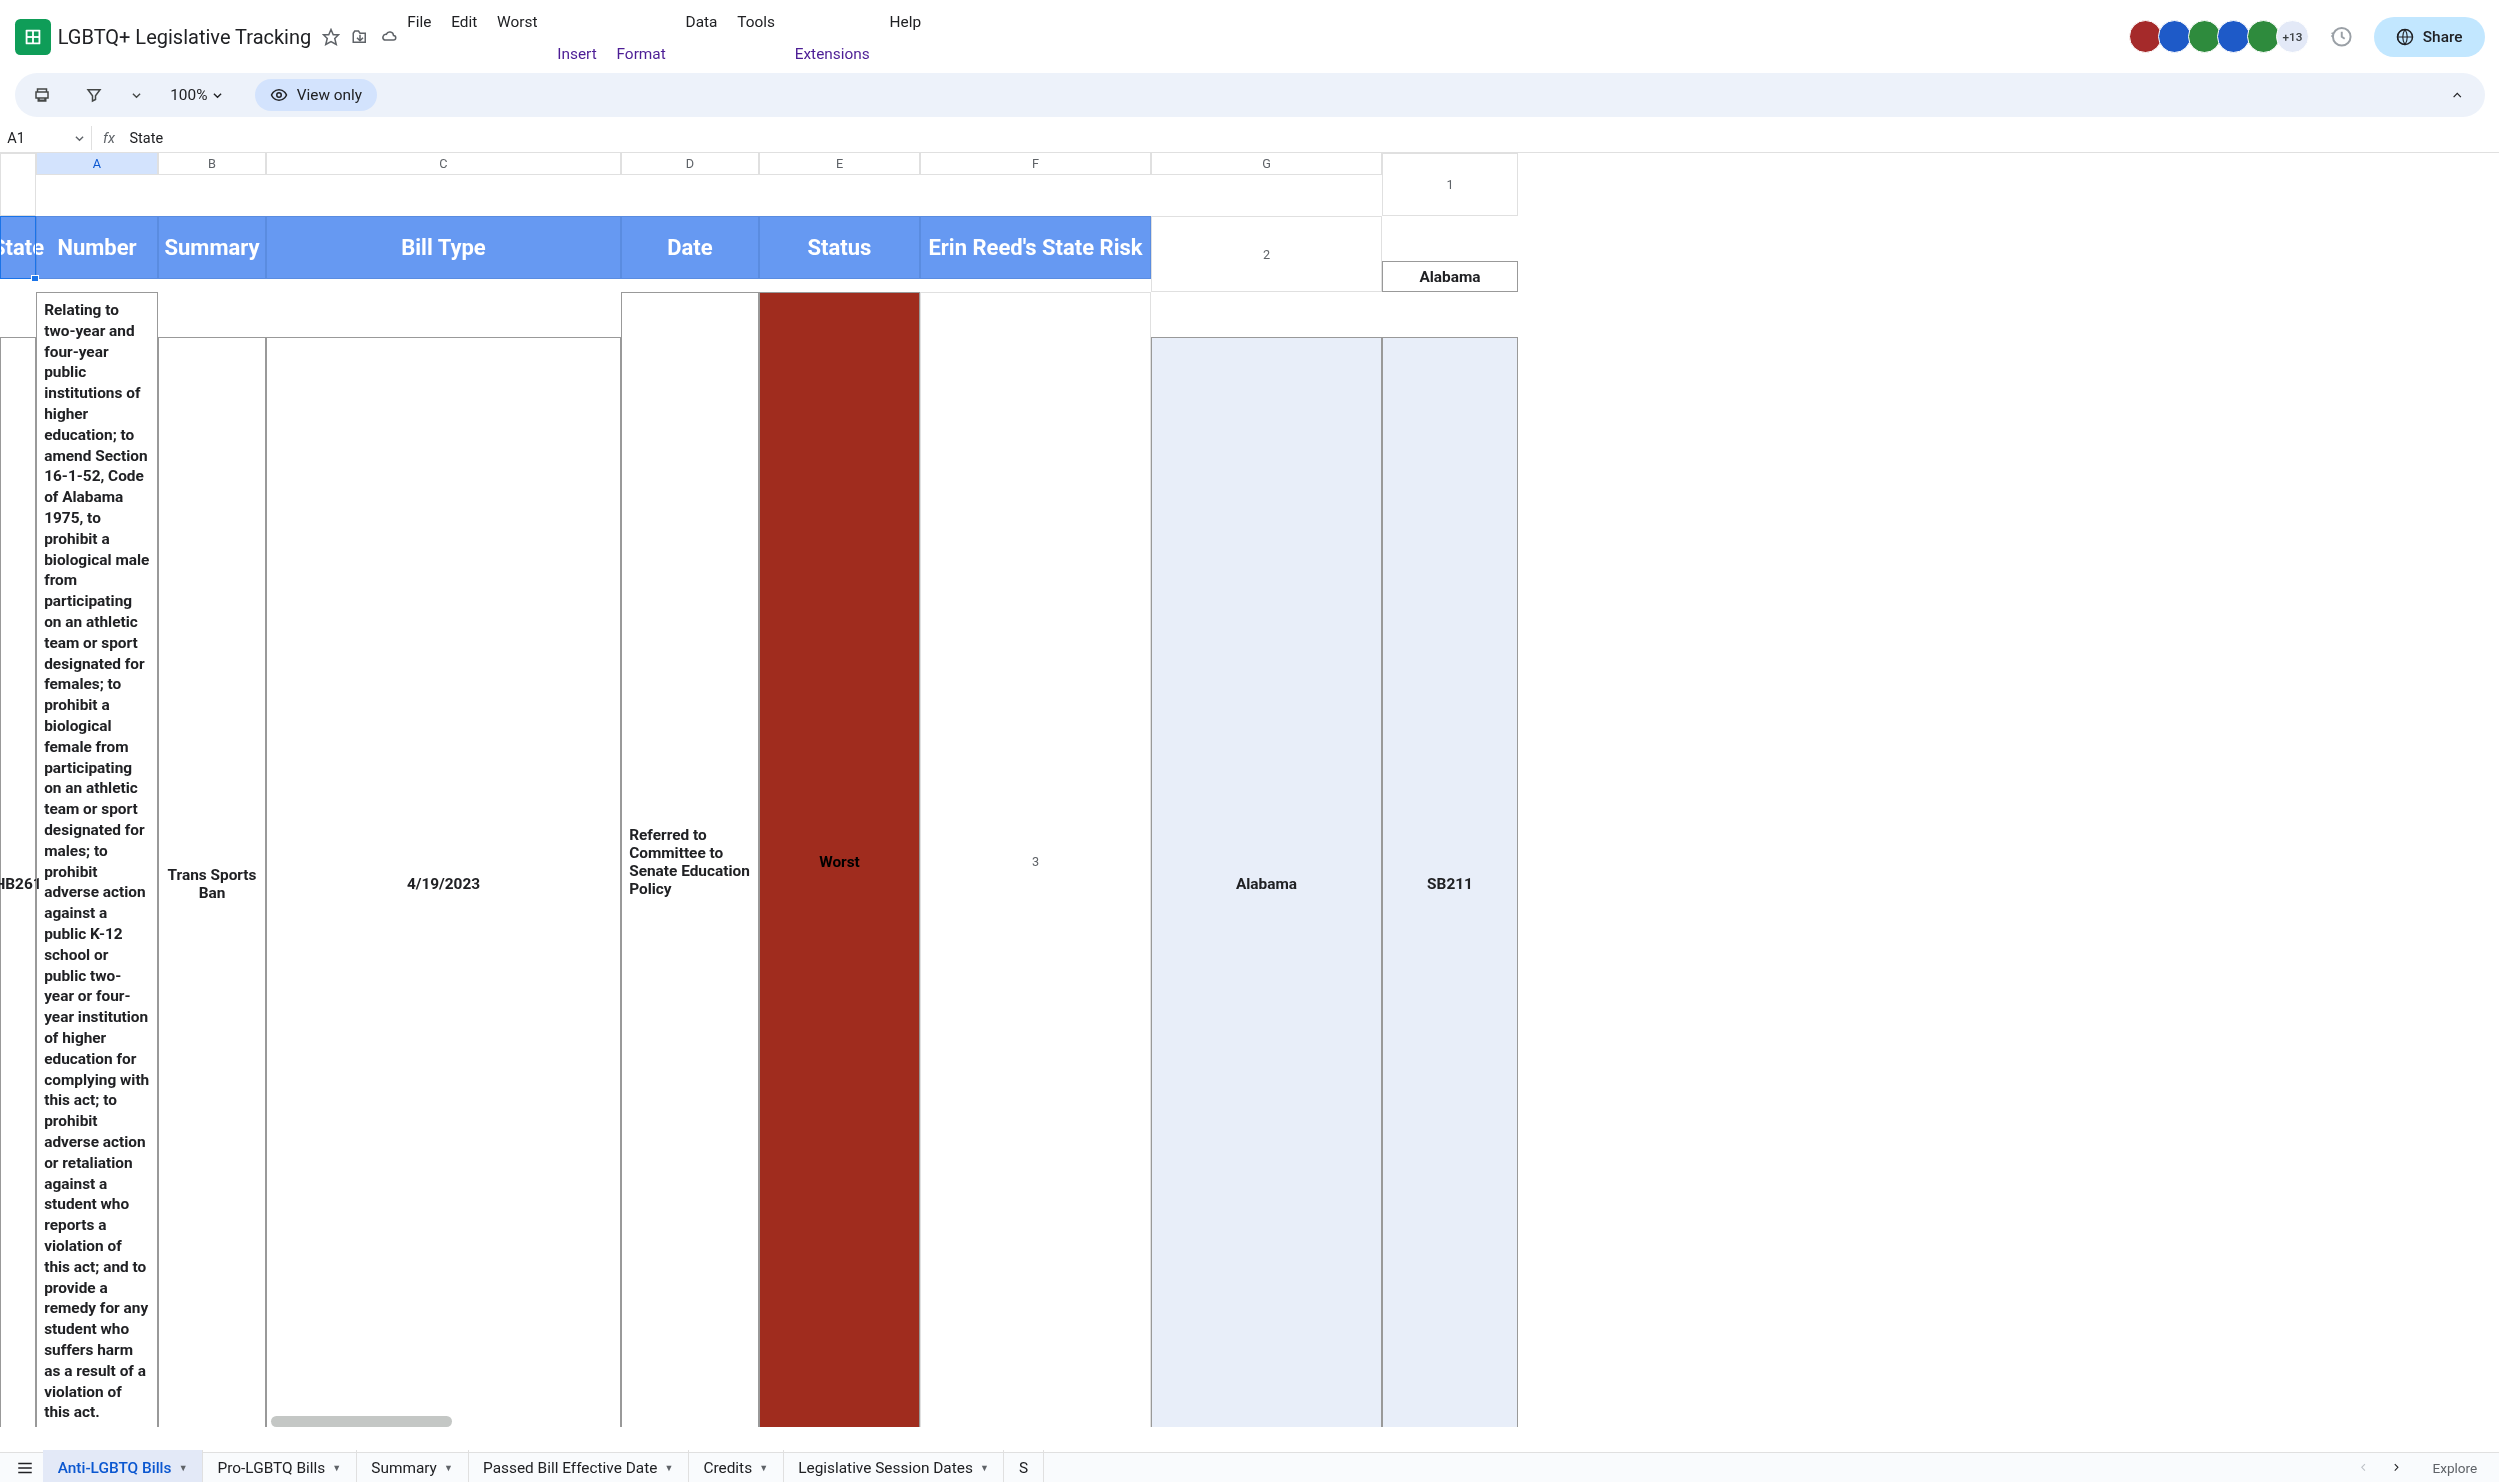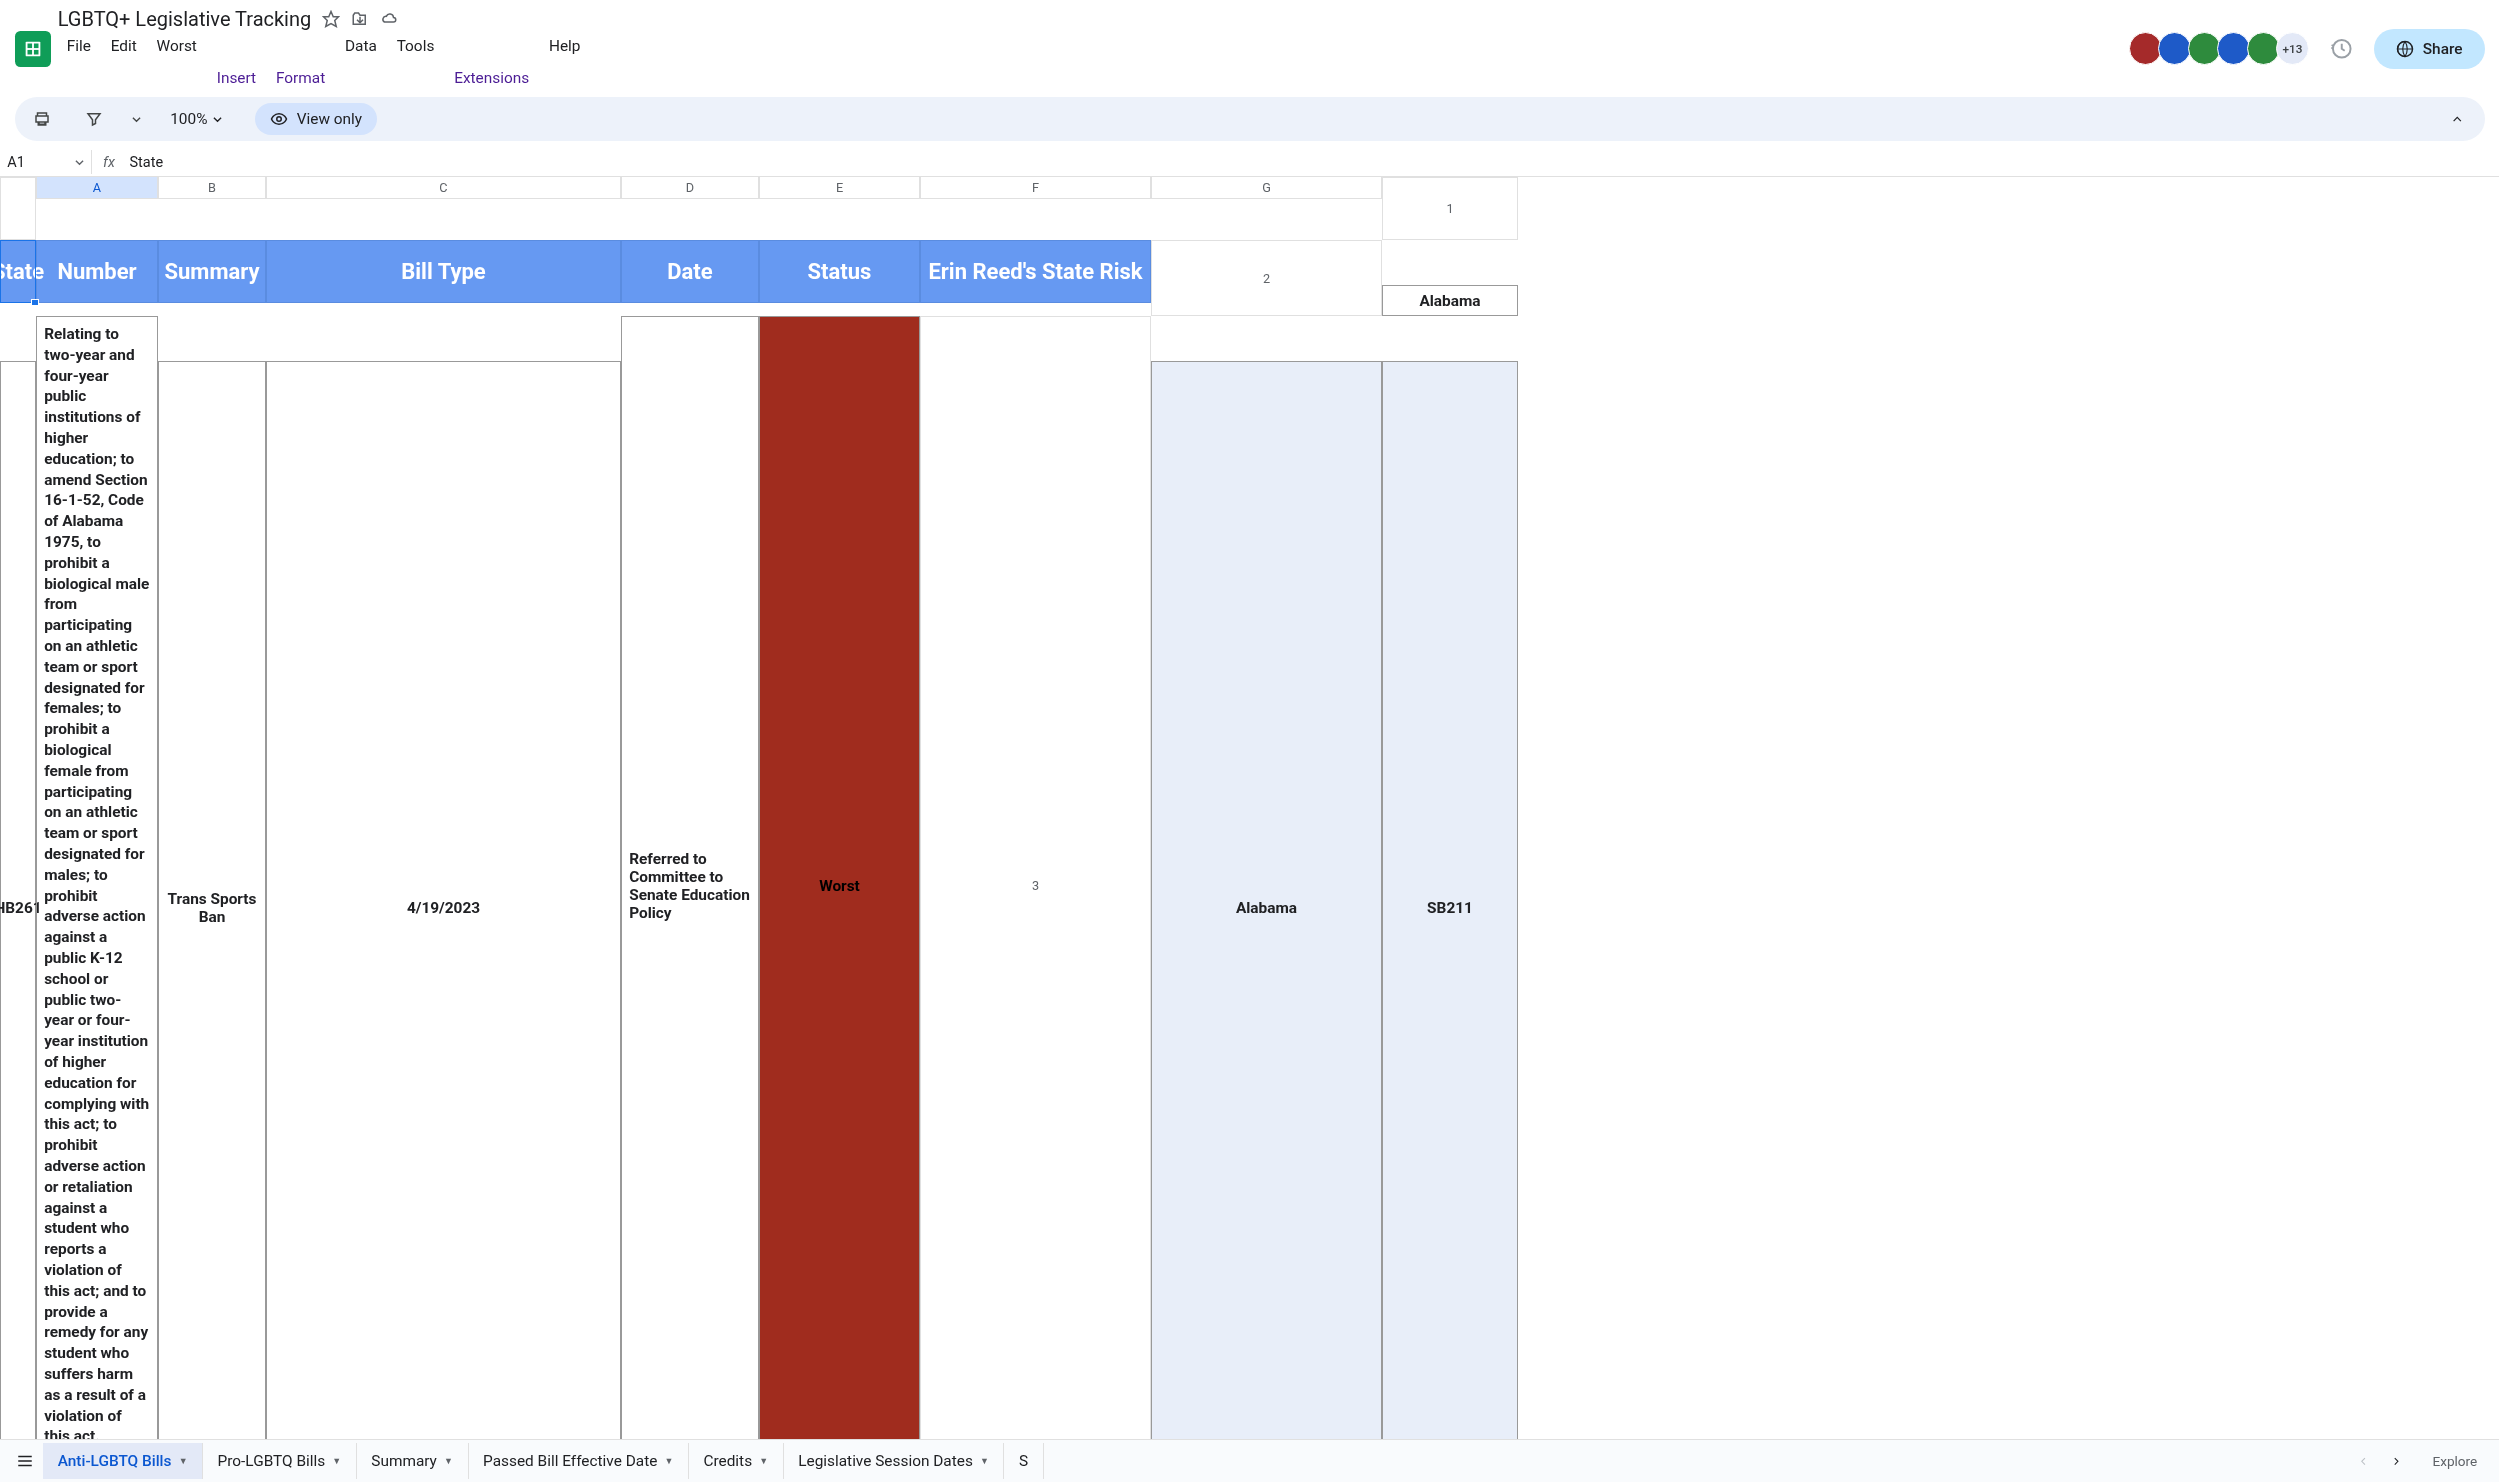--- a/index.html
+++ b/index.html
@@ -2,21 +2,21 @@
 <html style="font-size:14.5px"><head>
 <meta charset="utf-8">
 <style>
 * { box-sizing: border-box; margin: 0; padding: 0; }
 body { font-family: "Google Sans", Roboto, Arial, sans-serif; background: #fff; color: #202124; overflow: hidden; }
 
 
 .titlebar { display: flex; align-items: center; padding: 7.2px 14.5px; gap: 7.2px; }
 .logo { width: 36px; height: 36px; background: #0f9d58; border-radius: 5.4px; display: flex; align-items: center; justify-content: center; }
 .logo svg { width: 22px; height: 22px; }
-.title-area { flex: 1; display: flex; flex-direction: column; }
+.title-area { flex: 1; display: flex; flex-direction: row; }
 .title-row { display: flex; align-items: center; gap: 11px; }
 .doc-title { font-size: 20px; color: #202124; font-weight: 400; }
 .title-icon { width: 18px; height: 18px; color: #5f6368; cursor: pointer; display: flex; align-items: center; justify-content: center; }
 .menubar { display: flex; gap: 1.8px; margin-top: 1.8px; }
 .menu-item { padding: 3.6px 9px; font-size: 15.4px; color: #202124; border-radius: 3.6px; cursor: pointer; }
 .menu-item.disabled { color: #4c1d95; margin-top: 32px; }
 .collaborators { display: flex; align-items: center; gap: 0; }
 .avatar { width: 33px; height: 33px; border-radius: 50%; margin-left: -3.6px; border: 1.8px solid #fff; }
 .avatar.more { background: #e3e9f7; color: #3c4043; font-size: 11.8px; display: flex; align-items: center; justify-content: center; font-weight: 500; }
 .history-icon { width: 36px; height: 36px; display: flex; align-items: center; justify-content: center; margin: 0 7.2px; color: #9aa0a6; }
@@ -47,21 +47,21 @@
 .data-cell { border: 0.9px solid #999; padding: 5.4px 7.2px; font-size: 15.4px; display: flex; align-items: center; }
 .data-cell.center { justify-content: center; text-align: center; margin-top: 45px; }
 .data-cell.bold { font-weight: 700; }
 .data-cell.summary { font-size: 15.4px; line-height: 1.35; align-items: flex-start; padding: 7.2px; }
 .data-cell.risk { background: #a02c1e; color: #000; font-weight: 700; justify-content: center; }
 
 .selected-cell { outline: 1.8px solid #1a73e8; outline-offset: -1.8px; position: relative; }
 .cell-handle { position: absolute; right: -3.6px; bottom: -3.6px; width: 7.2px; height: 7.2px; background: #1a73e8; border: 0.9px solid #fff; }
 
 
-.sheet-tabs { position: fixed; bottom: 0; left: 0; right: 0; display: flex; align-items: center; background: #f9fbfd; border-top: 0.9px solid #e0e0e0; height: 43px; padding: 0 7.2px; }
+.sheet-tabs { position: fixed; bottom: 0; left: 0; right: 0; display: flex; align-items: center; background: #f9fbfd; border-top: 0.9px solid #e0e0e0; height: 30px; padding: 0 7.2px; }
 .tabs-menu { width: 36px; height: 36px; display: flex; align-items: center; justify-content: center; cursor: pointer; }
 .tabs-scroll { display: flex; overflow: hidden; flex: 1; }
 .sheet-tab { padding: 9px 14.5px; font-size: 15.4px; display: flex; align-items: center; gap: 7.2px; cursor: pointer; border-right: 0.9px solid #e0e0e0; white-space: nowrap; }
 .sheet-tab.active { background: #e3e9f7; color: #0b57d0; font-weight: 500; }
 .tab-arrow { color: #5f6368; font-size: 9px; }
 .tab-nav { display: flex; gap: 3.6px; padding: 0 7.2px; }
 .tab-nav-btn { width: 29px; height: 29px; display: flex; align-items: center; justify-content: center; cursor: pointer; }
 .tab-nav-btn.disabled { color: #bdc1c6; }
 .explore { color: #5f6368; font-size: 13.6px; padding: 0 14.5px; cursor: pointer; }
 

